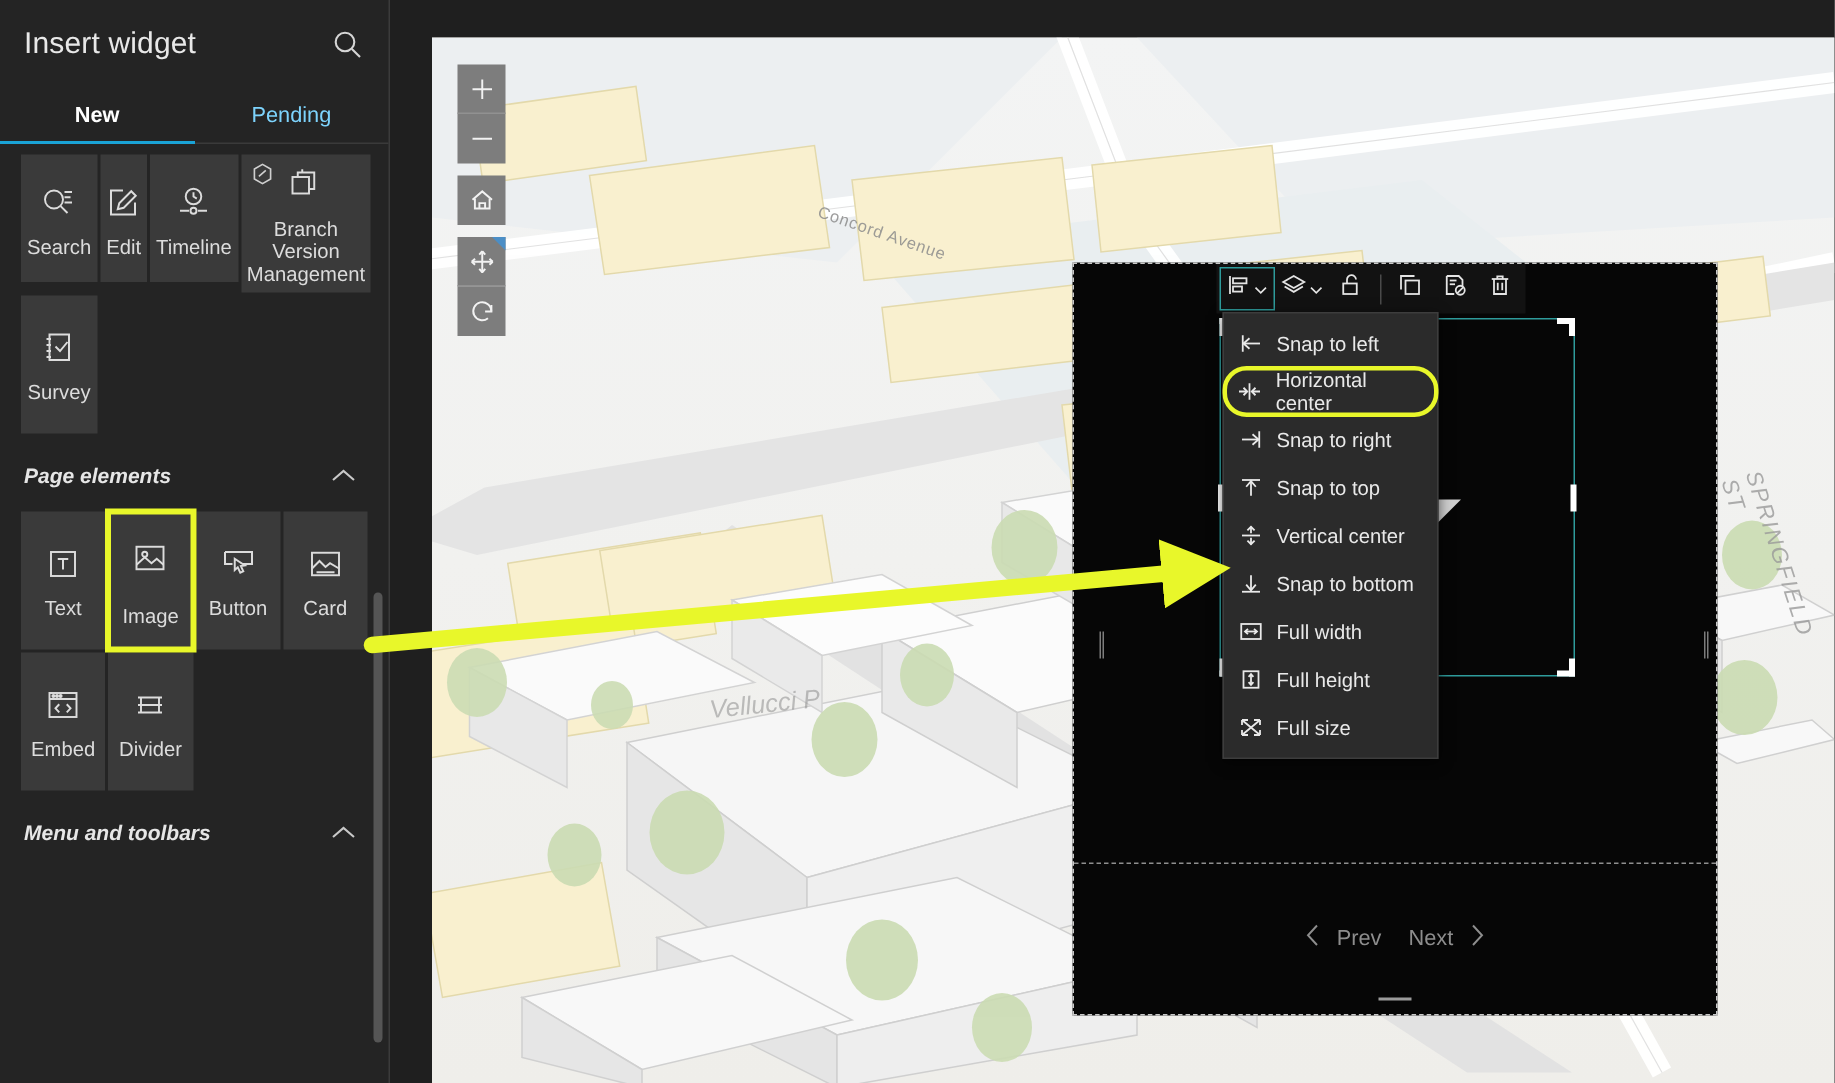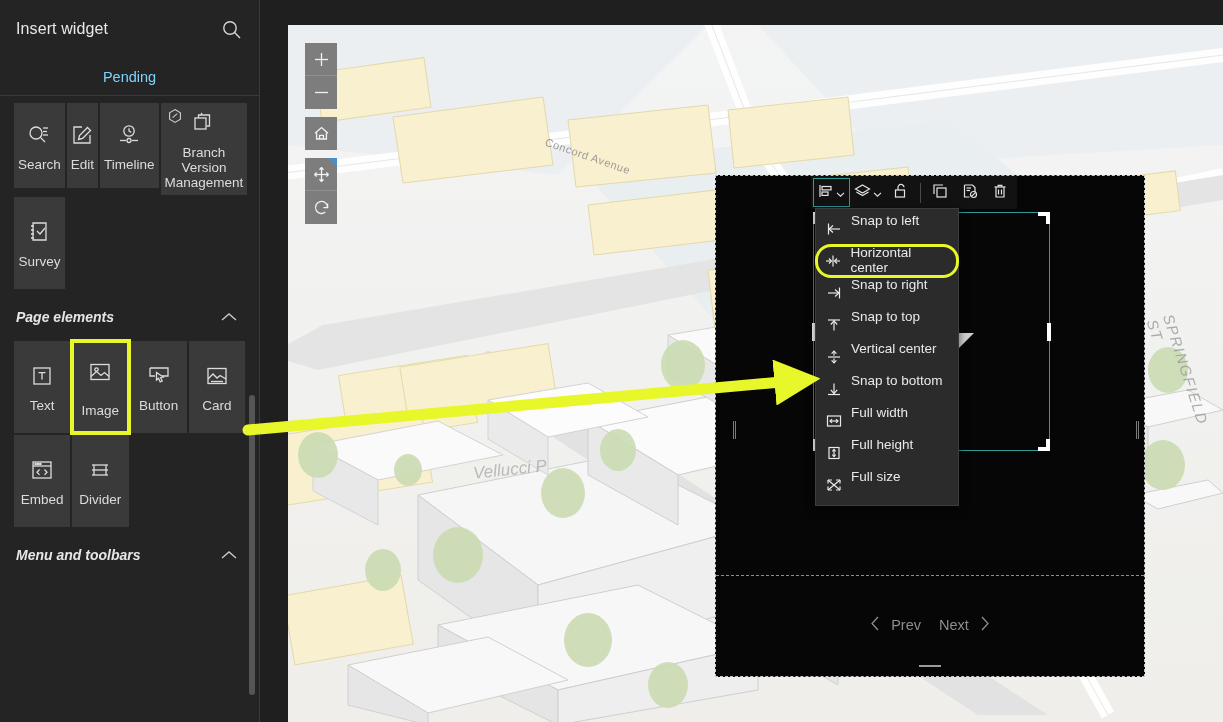--- a/index.html
+++ b/index.html
@@ -15,21 +15,21 @@
   #sidebar {
     position: absolute; left: 0; top: 0; width: 260px; height: 722px;
     background: #242424;
     border-right: 1px solid #3b3b3b;
   }
   #sidebar-header {
     position: relative; height: 58px;
     display: flex; align-items: center; padding: 0 16px;
   }
   #sidebar-title {
-    color: #e8e8e8; font-size: 16px; font-weight: 400; letter-spacing: .1px;
+    color: #e8e8e8; font-size: 20px; font-weight: 400; letter-spacing: .1px;
   }
   #search-icon-btn {
     position: absolute; right: 16px; top: 17px; width: 24px; height: 24px;
     display: flex; align-items: center; justify-content: center; cursor: pointer;
   }
   #tabs {
     display: flex; height: 38px; border-bottom: 1px solid #3a3a3a; position: relative;
   }
   .tab {
     flex: 1; display: flex; align-items: center; justify-content: center;
@@ -176,21 +176,21 @@
   .tb-sep { width: 1px; height: 20px; background: #4a4a4a; margin: 0 4px; }
 
   
   #align-menu {
     position: absolute; left: 815px; top: 208px; width: 144px;
     background: #2b2b2b; border: 1px solid #3d3d3d;
     padding: 4px 0; z-index: 14;
     box-shadow: 0 2px 8px rgba(0,0,0,.6);
   }
   .mi {
-    height: 32px; display: flex; gap: 9px;
+    height: 32px; display: flex; align-items: center; gap: 9px;
     padding: 0 9px; color: #e9e9e9; font-size: 13.5px; cursor: pointer;
     position: relative;
   }
   .mi .mi-ico { width: 17px; display: flex; align-items: center; justify-content: center; }
   .mi.highlight { outline: 3px solid #e8f72a; outline-offset: -2px; border-radius: 15px; }
 
   
   #callout { position: absolute; left: 0; top: 0; width: 1223px; height: 722px;
              pointer-events: none; z-index: 20; }
 </style>
@@ -205,20 +205,21 @@
       <div id="sidebar-title">Insert widget</div>
       <div id="search-icon-btn">
         <svg width="21" height="21" viewBox="0 0 21 21" fill="none" stroke="#d5d5d5" stroke-width="1.4">
           <circle cx="9" cy="9" r="6.2"></circle>
             <line x1="13.6" y1="13.6" x2="19" y2="19"></line>
         </svg>
       </div>
     </div>
 
     <div id="tabs">
+      <div class="tab active">New</div>
       <div class="tab">Pending</div>
     </div>
 
     <div id="widget-scroll">
 
       <div class="grid" style="padding-top:6px">
         <div class="card">
           <span class="ico">
             <svg width="26" height="26" viewBox="0 0 26 26" fill="none" stroke="#dcdcdc" stroke-width="1.3">
               <circle cx="10" cy="11" r="6"></circle>

